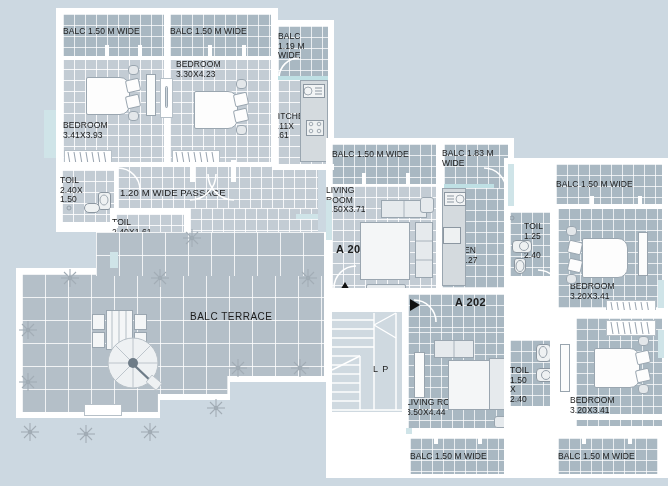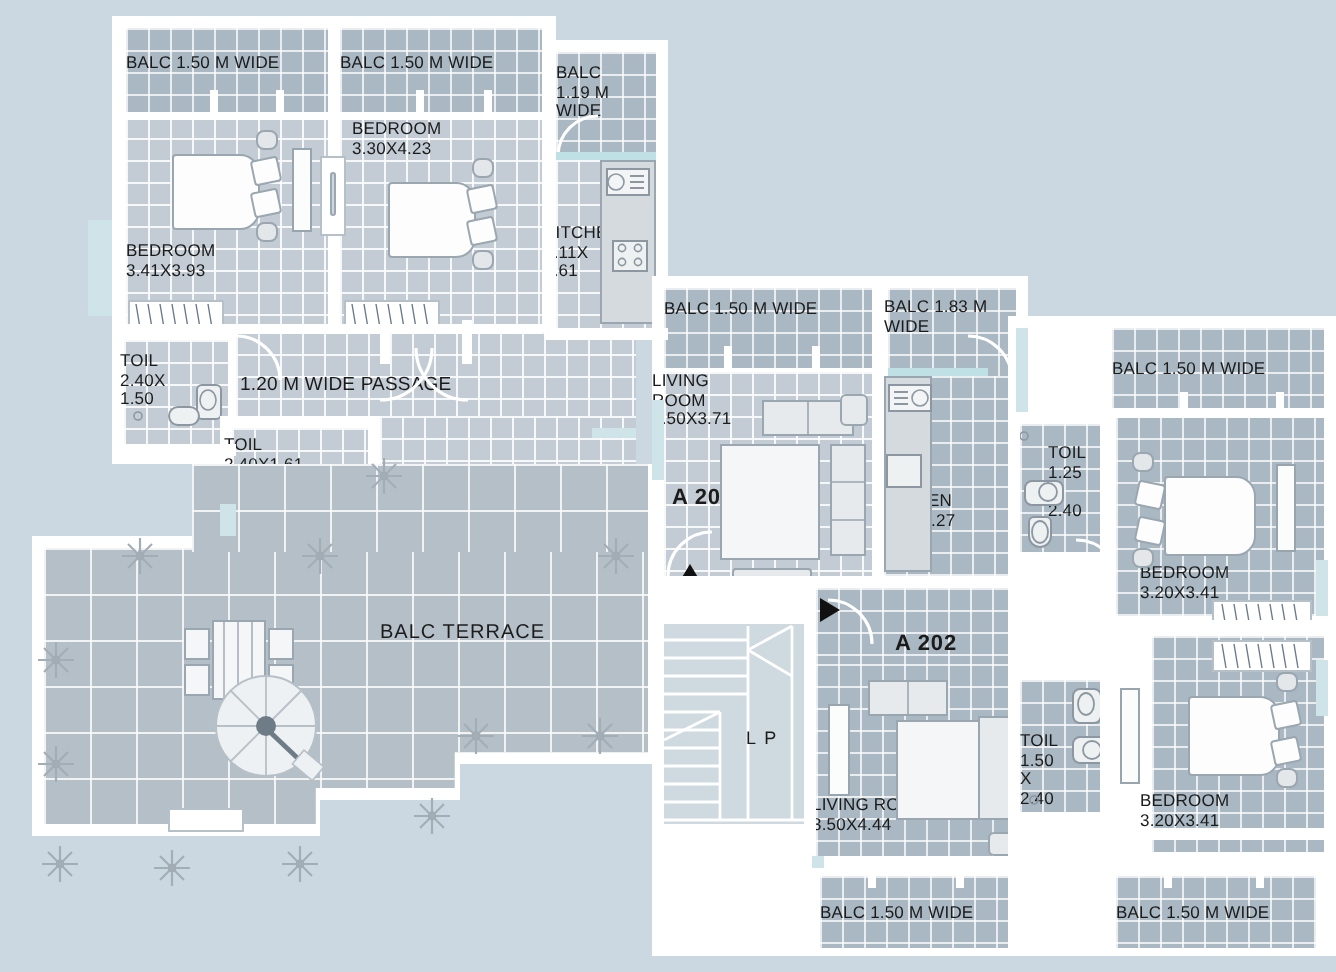--- a/index.html
+++ b/index.html
@@ -368,21 +368,21 @@
     <line x1="447" y1="202" x2="454" y2="202" stroke="#8c97a1" stroke-width="1"></line>
     <circle cx="448" cy="232" r="1.8" fill="none" stroke="#8c97a1" stroke-width="0.8"></circle>
     <circle cx="456" cy="232" r="1.8" fill="none" stroke="#8c97a1" stroke-width="0.8"></circle>
     <circle cx="448" cy="239" r="1.8" fill="none" stroke="#8c97a1" stroke-width="0.8"></circle>
     <circle cx="456" cy="239" r="1.8" fill="none" stroke="#8c97a1" stroke-width="0.8"></circle>
     <path d="M 506 190 A 22 22 0 0 0 484 168" fill="none" stroke="#ffffff" stroke-width="1.6"></path>
   </svg>
   <div class="fx" style="left:443px;top:227px;width:18px;height:17px;background:#eef1f2;border:1px solid #8c97a1;"></div>
 
   <div class="area tile-dk" style="left:408px;top:294px;width:100px;height:44px;"></div>
-  <div class="lbl bold" style="left:440px;top:318px;width:46px;text-align:center;">A 202</div>
+  <div class="lbl bold" style="left:440px;top:298px;width:46px;text-align:right;">A 202</div>
   <div class="area tile-dk" style="left:408px;top:332px;width:100px;height:100px;"></div>
   <div class="lbl" style="left:406px;top:398px;width:100px;">LIVING ROOM
 3.50X4.44</div>
   <div class="fx sofa" style="left:434px;top:340px;width:40px;height:18px;"></div>
   <svg width="668" height="486">
     <line x1="454" y1="340" x2="454" y2="358" stroke="#9aa6b0" stroke-width="0.8"></line>
     <line x1="489" y1="375" x2="506" y2="375" stroke="#9aa6b0" stroke-width="0.8"></line>
     <line x1="489" y1="392" x2="506" y2="392" stroke="#9aa6b0" stroke-width="0.8"></line>
   </svg>
   <div class="fx tbl" style="left:448px;top:360px;width:42px;height:50px;"></div>

